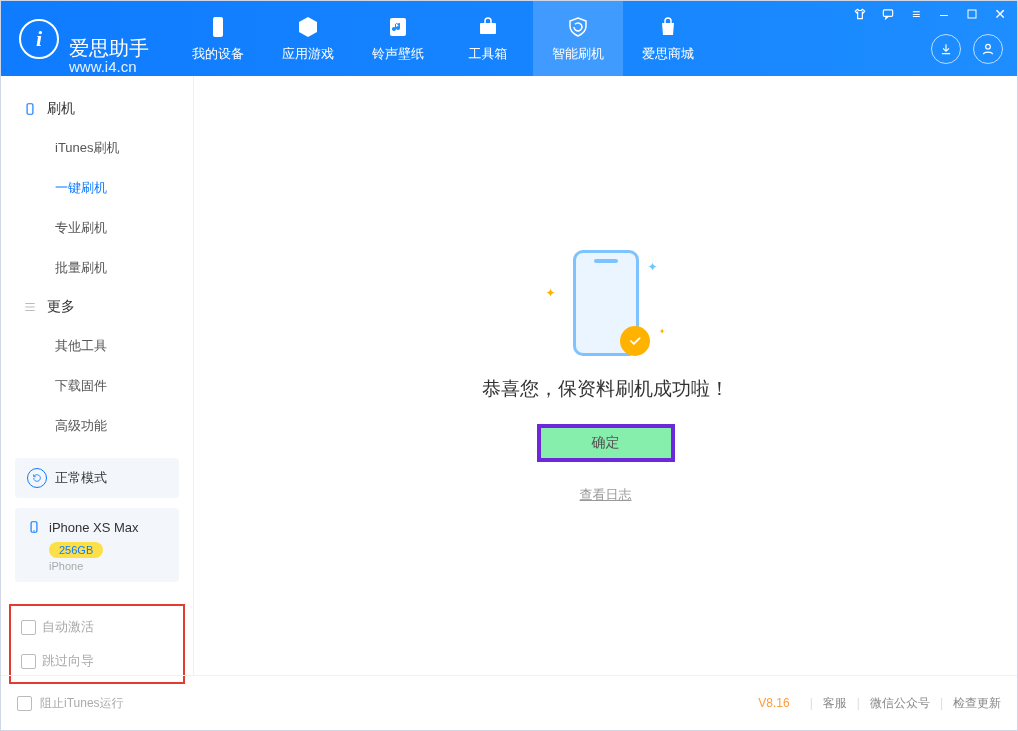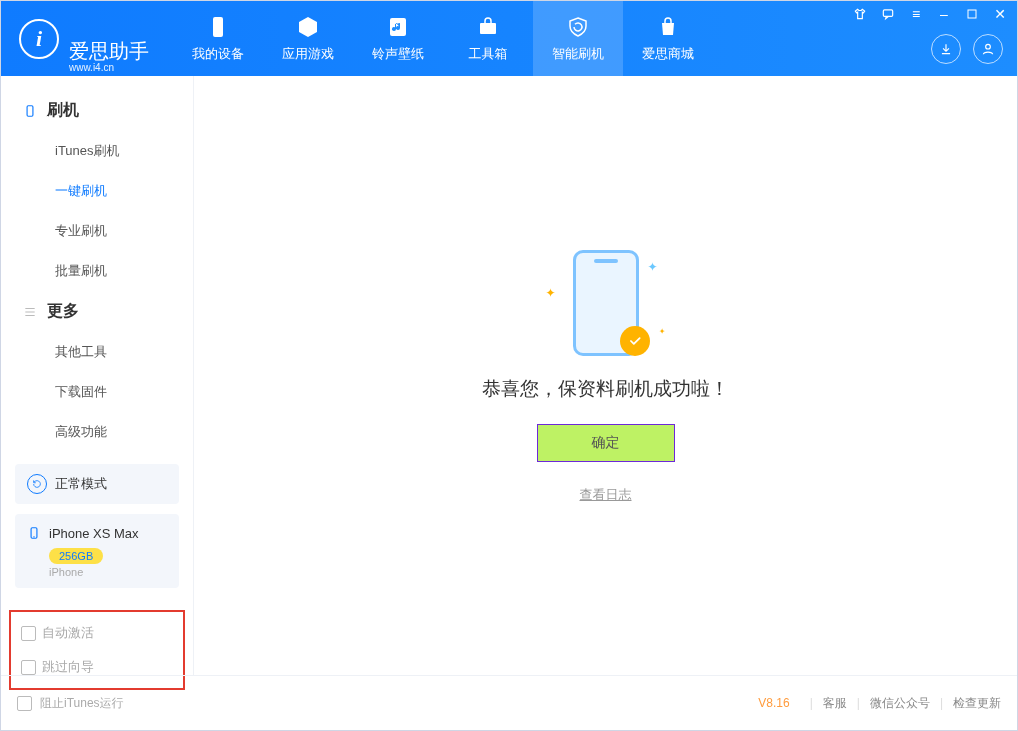--- a/index.html
+++ b/index.html
@@ -2,34 +2,34 @@
 <html><head>
 <meta charset="utf-8">
 <style>
   html, body { margin: 0; padding: 0; font-family: "Microsoft YaHei", "PingFang SC", Arial, sans-serif; background: #f5f5f5; }
   .window { width: 1018px; height: 731px; background: #fff; border: 1px solid #cfd6e5; position: relative; display: flex; flex-direction: column; box-sizing: border-box; }
   .titlebar { height: 75px; background: linear-gradient(90deg, #0f7bff, #1d8dff); color: #fff; display: flex; align-items: stretch; position: relative; }
   .brand { display: flex; align-items: center; padding: 0 24px 0 18px; }
   .brand-logo { width: 36px; height: 36px; border: 2px solid #fff; border-radius: 50%; display: flex; align-items: center; justify-content: center; font-weight: bold; font-style: italic; font-size: 22px; color: #fff; font-family: Georgia, serif; }
   .brand-text { margin-left: 10px; display: flex; flex-direction: column; line-height: 1.1; margin-top: 36px; }
   .brand-title { font-size: 20px; font-weight: 500; }
-  .brand-sub { font-size: 10px; opacity: 0.9; }
+  .brand-sub { font-size: 15px; opacity: 0.9; }
   .navtabs { display: flex; align-items: stretch; }
   .navtab { width: 90px; display: flex; flex-direction: column; align-items: center; justify-content: center; font-size: 13px; cursor: pointer; gap: 6px; }
   .navtab.active { background: rgba(255,255,255,0.18); }
   .navtab svg { width: 24px; height: 24px; fill: #fff; }
   .winctrl { position: absolute; top: 4px; right: 8px; display: flex; gap: 10px; align-items: center; }
   .winctrl-item { width: 18px; height: 18px; display: flex; align-items: center; justify-content: center; color: #fff; font-size: 14px; cursor: pointer; }
   .right-icons { position: absolute; right: 14px; bottom: 12px; display: flex; gap: 12px; }
   .circ-icon { width: 28px; height: 28px; border: 1.5px solid rgba(255,255,255,0.7); border-radius: 50%; display: flex; align-items: center; justify-content: center; cursor: pointer; }
   .circ-icon svg { width: 14px; height: 14px; stroke: #fff; fill: none; stroke-width: 2; }
   .body { flex: 1; display: flex; min-height: 0; }
   .sidebar { width: 192px; border-right: 1px solid #eef1f6; display: flex; flex-direction: column; }
   .side-scroll { flex: 1; padding-top: 14px; }
-  .side-header { display: flex; align-items: center; gap: 10px; padding: 10px 22px; color: #333; font-size: 16px; font-weight: bold; }
+  .side-header { display: flex; align-items: center; gap: 10px; padding: 10px 22px; color: #333; font-size: 14px; }
   .side-header svg { width: 14px; height: 14px; }
   .side-item { padding: 11px 22px 11px 54px; font-size: 13px; color: #555; cursor: pointer; }
   .side-item.active { color: #0f7bff; }
   .side-panel { padding: 12px 14px; }
   .mode-card, .device-card { background: #f3f6fb; border-radius: 4px; padding: 10px 12px; margin-bottom: 10px; }
   .mode-row { display: flex; align-items: center; gap: 8px; font-size: 13px; color: #333; }
   .mode-icon { width: 18px; height: 18px; border: 1.5px solid #0f7bff; border-radius: 50%; display: flex; align-items: center; justify-content: center; }
   .mode-icon svg { width: 10px; height: 10px; fill: #0f7bff; }
   .device-name { display: flex; align-items: center; gap: 8px; font-size: 13px; color: #333; font-weight: 500; }
   .device-name svg { width: 14px; height: 18px; }
@@ -42,21 +42,21 @@
   .illus { position: relative; width: 160px; height: 110px; display: flex; align-items: center; justify-content: center; }
   .phone { width: 60px; height: 100px; border: 3px solid #7ec3ff; border-radius: 10px; background: #eaf5ff; position: relative; }
   .phone::before { content: ''; position: absolute; top: 6px; left: 50%; transform: translateX(-50%); width: 24px; height: 4px; background: #7ec3ff; border-radius: 2px; }
   .badge { position: absolute; right: 36px; bottom: 2px; width: 30px; height: 30px; background: #ffb300; border-radius: 50%; display: flex; align-items: center; justify-content: center; }
   .badge svg { width: 14px; height: 14px; stroke: #fff; stroke-width: 3; fill: none; stroke-linecap: round; stroke-linejoin: round; }
   .spark { position: absolute; color: #ffb300; font-size: 12px; }
   .spark.s1 { top: 38px; left: 20px; }
   .spark.s2 { top: 12px; right: 28px; color: #6bc8ff; }
   .spark.s3 { bottom: 22px; right: 20px; color: #ffb300; font-size: 8px; }
   .success-text { font-size: 19px; color: #333; margin-top: 18px; }
-  .ok-btn { margin-top: 22px; width: 138px; height: 38px; border: 1px solid #6d28d9; background: #bef264; color: #555; font-size: 14px; cursor: pointer; }
+  .ok-btn { margin-top: 22px; width: 138px; height: 38px; border: 4px solid #6d28d9; background: #86efac; color: #555; font-size: 14px; cursor: pointer; }
   .log-link { margin-top: 24px; color: #999; font-size: 13px; text-decoration: underline; cursor: pointer; }
   .footer { height: 30px; border-top: 1px solid #eef1f6; font-size: 12px; color: #aaa; display: flex; align-items: center; padding: 12px 16px; gap: 8px; }
   .footer-right { margin-left: auto; display: flex; align-items: center; gap: 10px; }
   .footer .sep { color: #ddd; }
   .footer-link { color: #888; cursor: pointer; }
   .version { color: #ff9c3e; margin-right: 10px; }
 </style>
 </head>
 <body>
 

